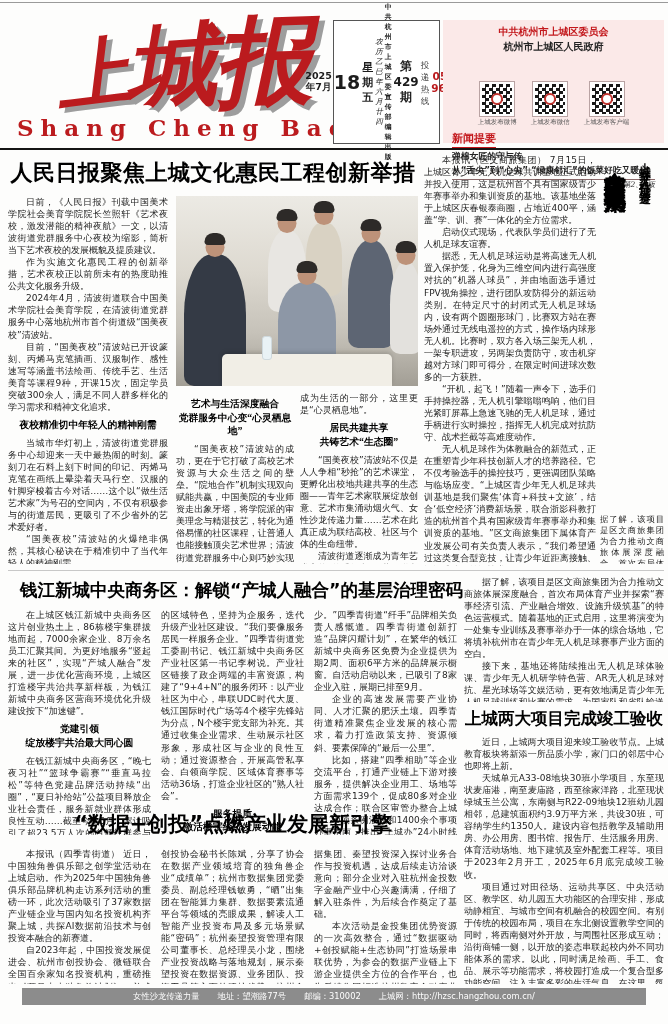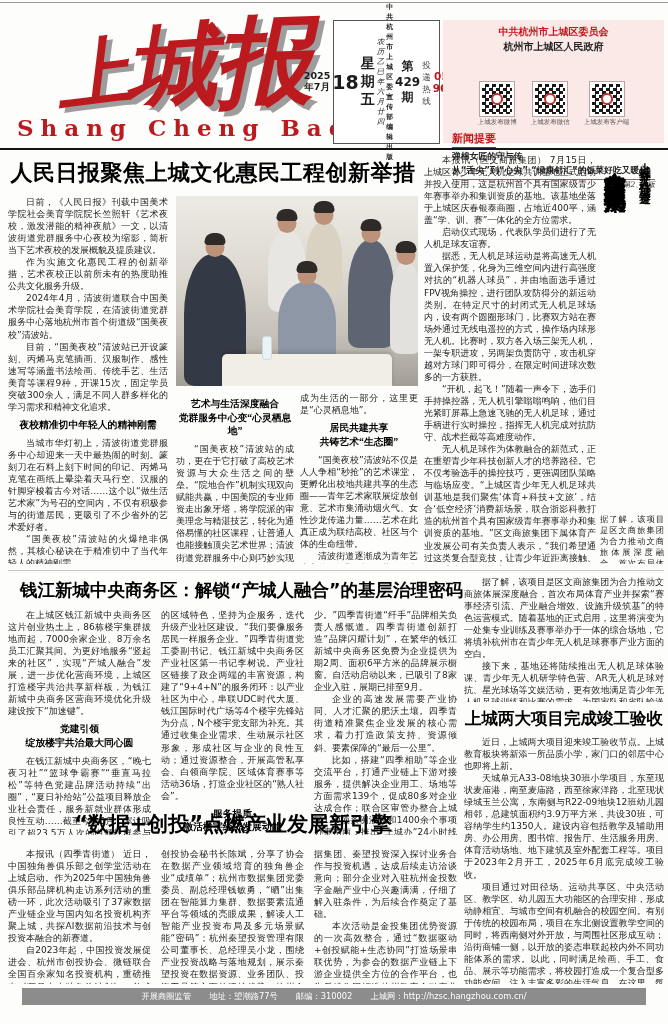--- a/index.html
+++ b/index.html
@@ -14,21 +14,21 @@
              text-shadow:5px 5px 0 #9d9d9d;line-height:1;}
   .mc1{font-size:74px;transform:rotate(-7deg);}
   .mc2{font-size:90px;margin-left:-4px;transform:rotate(-4deg);}
   .mc3{font-size:98px;margin-left:-2px;transform:rotate(-2deg);}
   .mast-pinyin{font-family:"DejaVu Serif",serif;font-weight:bold;color:#bb1b1e;font-size:23px;
                letter-spacing:7px;margin-top:4px;white-space:nowrap;}
   .date-box{left:333px;top:20px;width:105px;height:122px;border:1px solid #555;background:#fff;
             display:flex;flex-direction:row;align-items:center;justify-content:center;gap:2px;text-align:center;}
   .db-ym{font-size:9.5px;font-weight:bold;}
   .db-day{font-size:19px;font-weight:bold;line-height:1;}
-  .db-week{font-size:14px;font-weight:bold;}
+  .db-week{font-size:11px;font-weight:bold;}
   .db-lunar{font-size:7.5px;font-family:"DejaVu Serif",serif;font-style:italic;}
   .db-pub{font-size:6.8px;font-weight:bold;}
   .db-issue{font-size:12px;font-weight:bold;}
   .db-hotlbl{font-size:8.5px;color:#444;margin-top:4px;}
   .db-hot{font-size:10.5px;font-weight:bold;color:#bb1b1e;}
   .gov-box{left:443px;top:20px;width:221px;height:123px;background:#fbe9e8;padding:5px 9px;box-sizing:border-box;}
   .gov-l1{color:#c3181c;font-weight:bold;font-size:10px;text-align:center;}
   .gov-l2{color:#222;font-weight:bold;font-size:10px;text-align:center;margin-top:1px;}
   .qr-row{display:flex;justify-content:center;gap:14px;margin-top:4px;}
   .qr-item{display:flex;flex-direction:column;align-items:center;margin-top:24px;}
@@ -264,19 +264,19 @@
 
     </div>
     <div class="col bt">
       <p class="noind">据集团、秦望投资深入探讨业务合作与投资机遇，达成后续走访洽谈意向；部分企业对入驻杭州金投数字金融产业中心兴趣满满，仔细了解入驻条件，为后续合作奠定了基础。</p>
       <p>本次活动是金投集团优势资源的一次高效整合，通过“数据驱动+创投赋能+生态协同”打造场景串联优势，为参会的数据产业链上下游企业提供全方位的合作平台，也为后续集团打造杭州数字金融产业中心生态打下良好的开端。</p>
 
     </div>
   </div>
 
   <div class="abs footer">
-    <span>开展商圈监管</span>
+    <span>女性沙龙传递力量</span>
     <span>地址：望潮路77号</span>
     <span>邮编：310002</span>
     <span>上城网：http://hzsc.hangzhou.com.cn/</span>
   </div>
 
 </div>
 
 </body></html>

